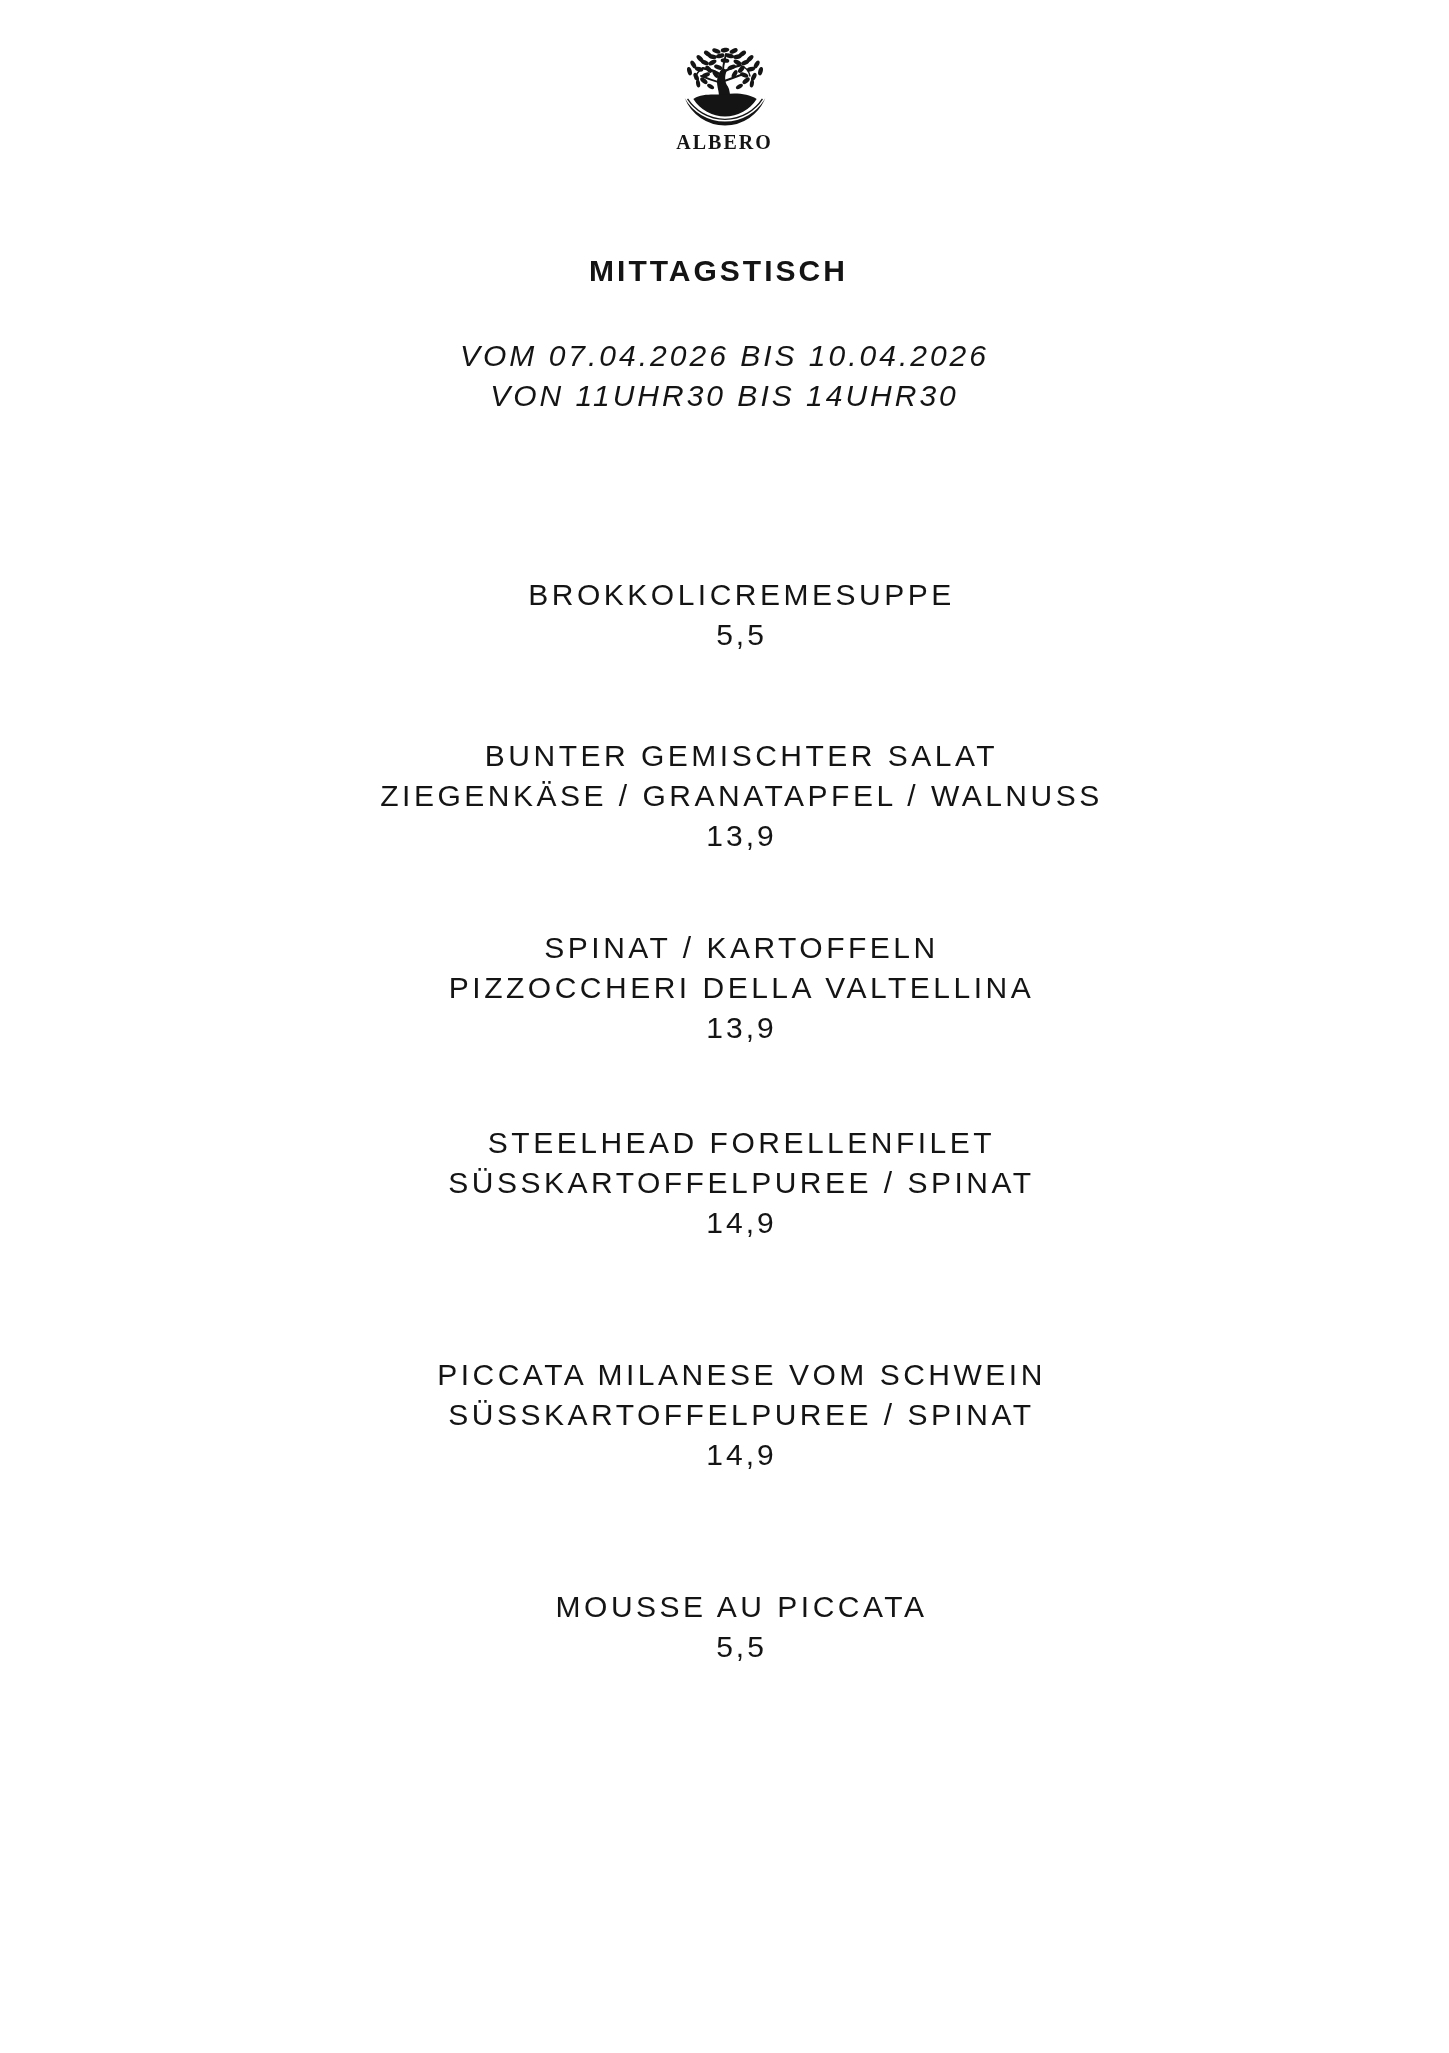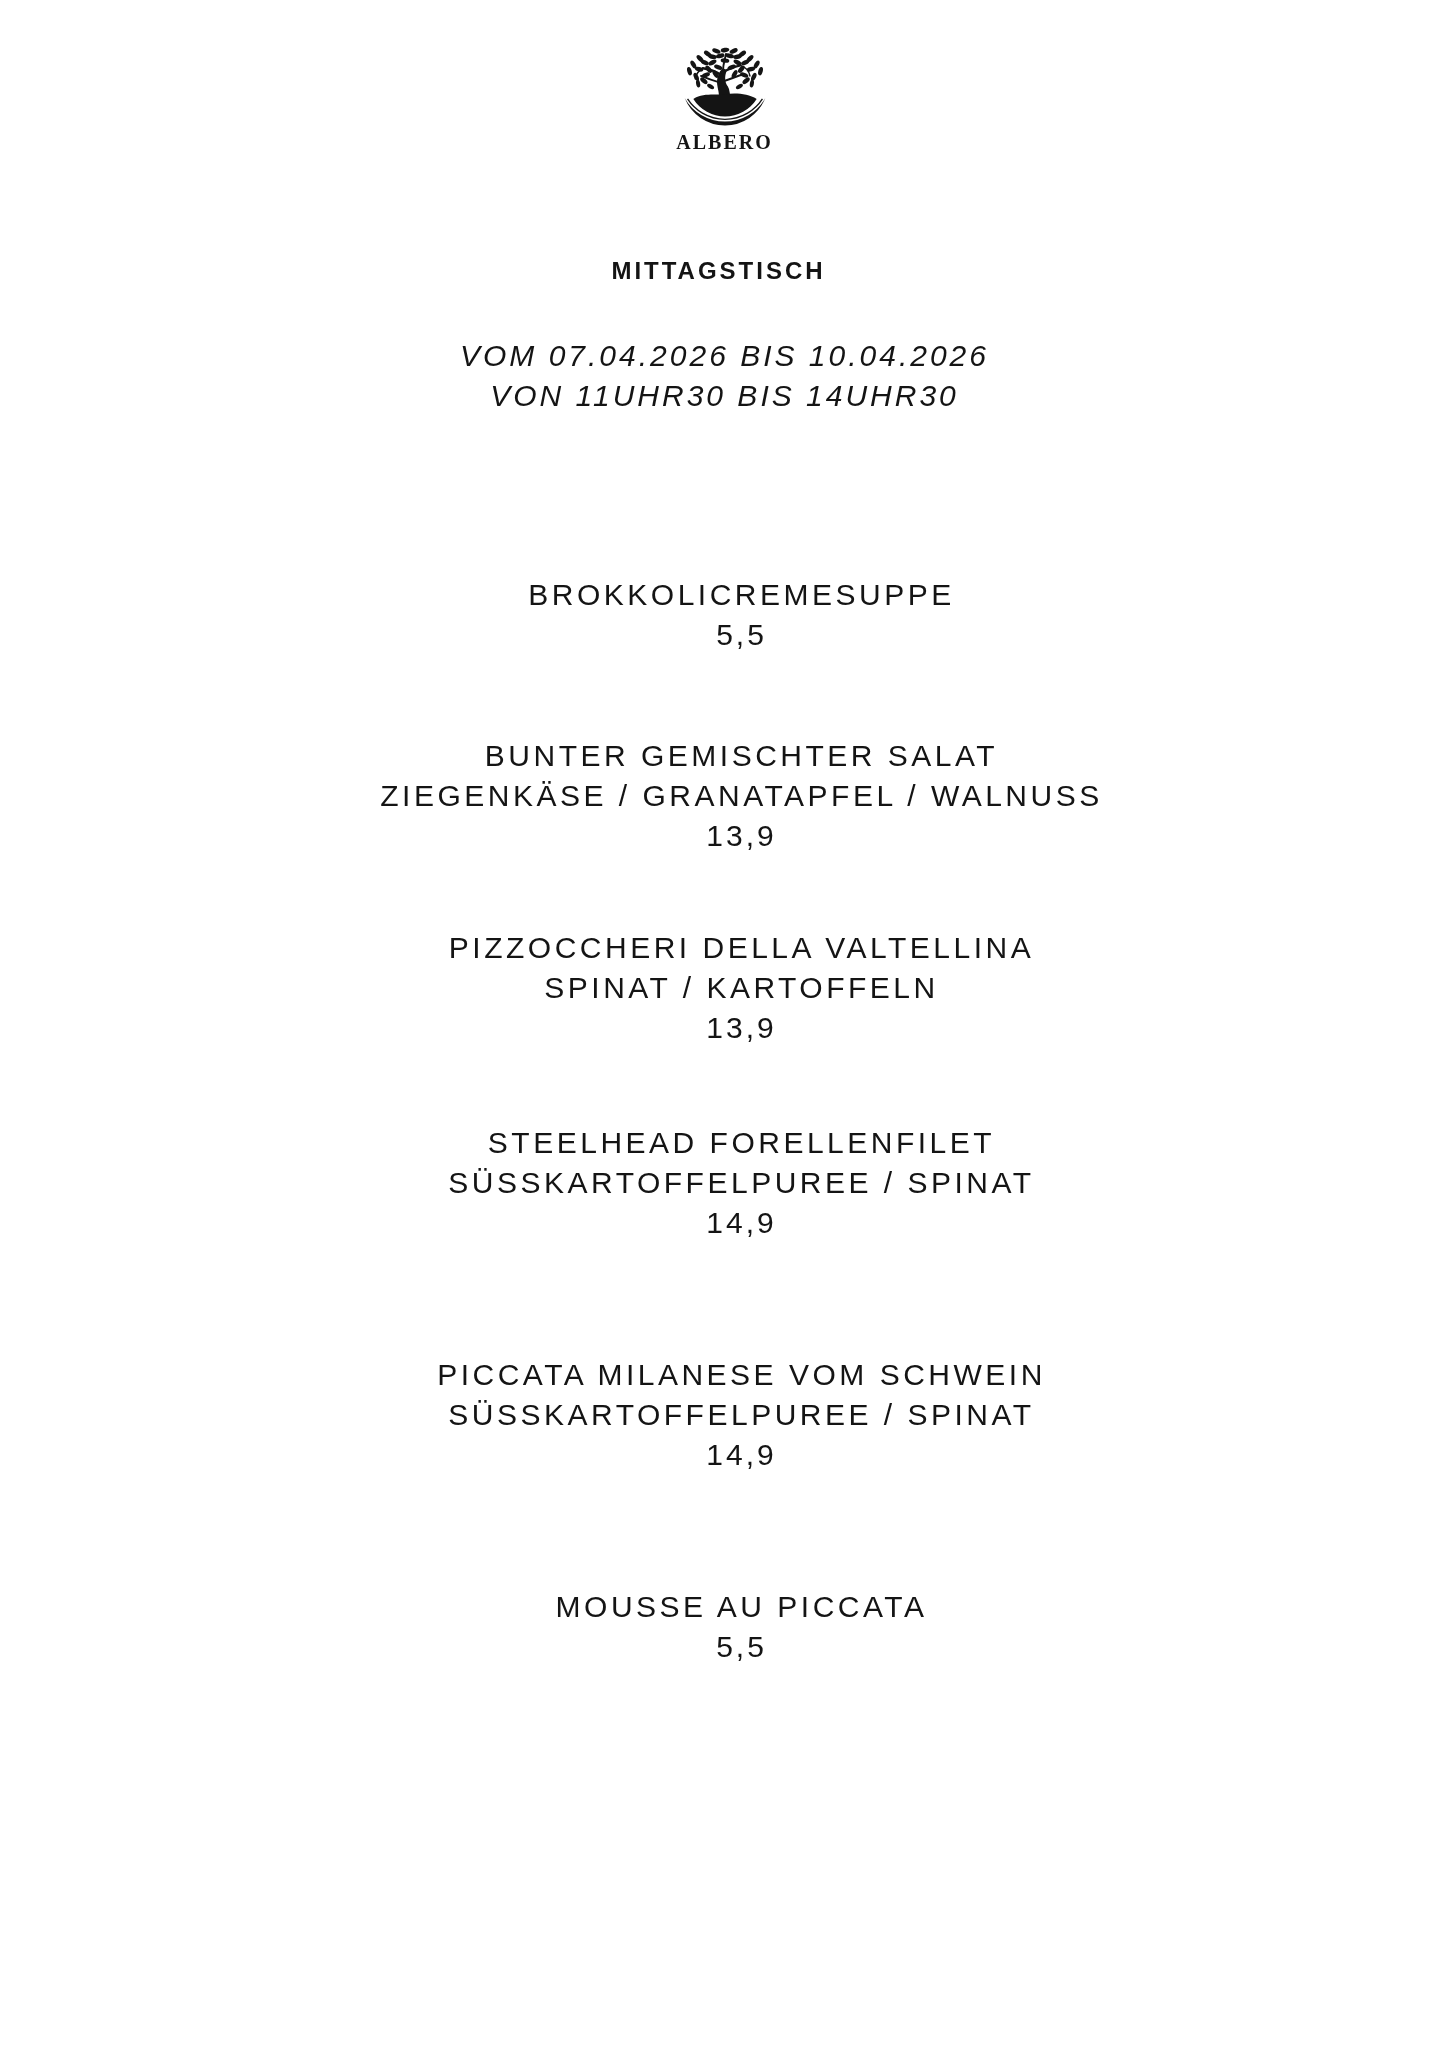--- a/index.html
+++ b/index.html
@@ -34,21 +34,21 @@
     font-weight: 700;
     font-size: 20px;
     line-height: 22px;
     letter-spacing: 2px;
     margin-top: 2px;
     color: #141414;
   }
   
   .title {
     margin: 100px 12px 0 0;
-    font-size: 24px;
+    font-size: 30px;
     line-height: 36px;
     font-weight: 700;
     letter-spacing: 3px;
   }
   .subtitle {
     margin-top: 47px;
     font-size: 30px;
     line-height: 40px;
     letter-spacing: 3px;
     font-weight: 400;
@@ -159,22 +159,22 @@
       <div class="price">5,5</div>
     </div>
 
     <div class="item item--2">
       <div>BUNTER GEMISCHTER SALAT</div>
       <div>ZIEGENKÄSE / GRANATAPFEL / WALNUSS</div>
       <div class="price">13,9</div>
     </div>
 
     <div class="item item--3">
+      <div>SPINAT / KARTOFFELN</div>
       <div>PIZZOCCHERI DELLA VALTELLINA</div>
-      <div>SPINAT / KARTOFFELN</div>
       <div class="price">13,9</div>
     </div>
 
     <div class="item item--4">
       <div>STEELHEAD FORELLENFILET</div>
       <div>SÜSSKARTOFFELPUREE / SPINAT</div>
       <div class="price">14,9</div>
     </div>
 
     <div class="item item--5">

